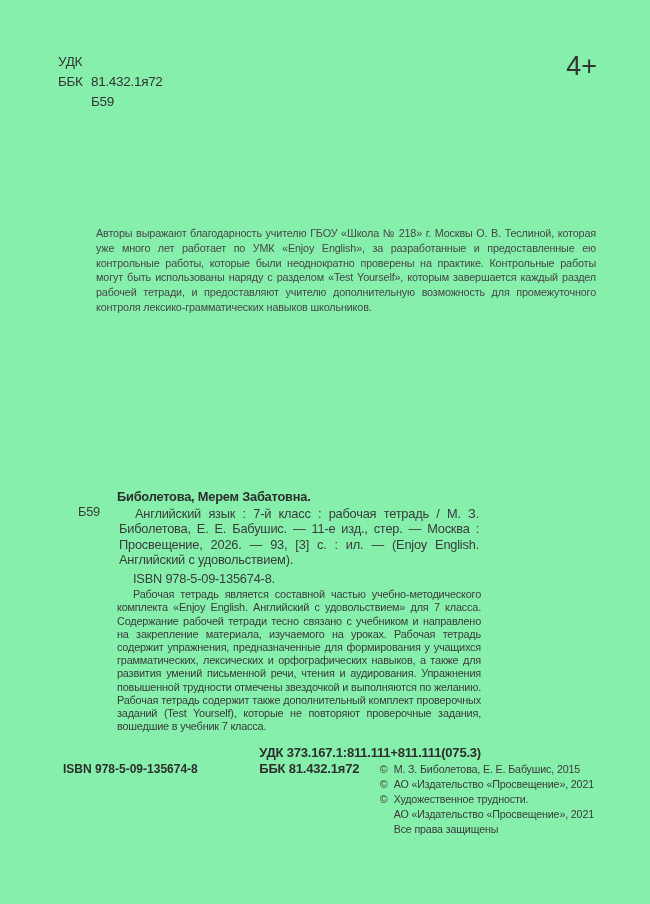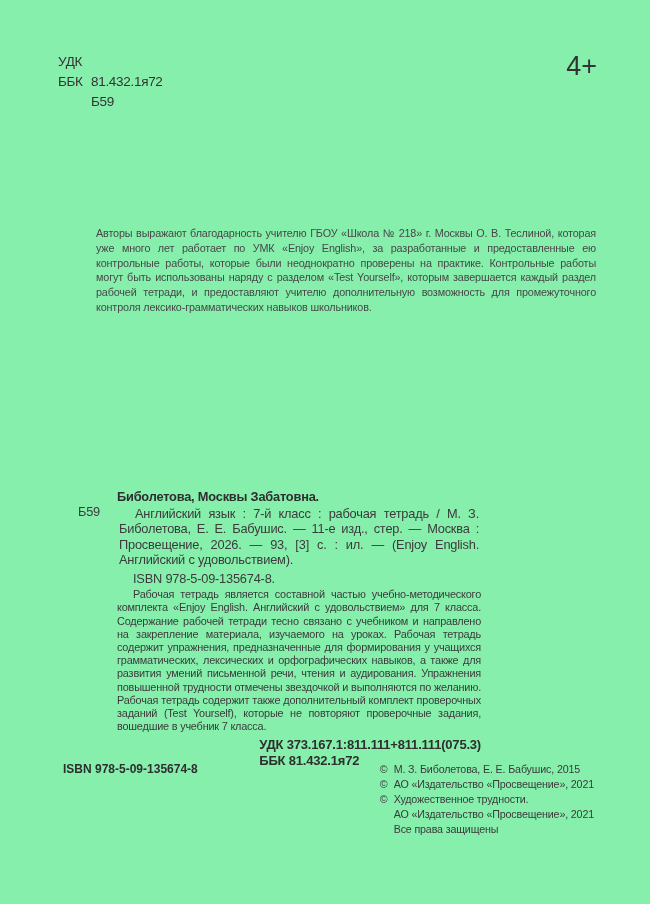--- a/index.html
+++ b/index.html
@@ -75,21 +75,21 @@
     margin: 2px;
     text-indent: 16px;
     text-align: justify;
     hyphens: auto;
   }
   .bib-isbn {
     margin-left: 55px;
     margin-top: 2px;
   }
   .annotation {
-    margin: 2px 0 4px 39px;
+    margin: 2px 0 12px 39px;
     width: 364px;
     font-size: 10.9px;
     line-height: 13.2px;
     text-indent: 16px;
     text-align: justify;
     hyphens: auto;
   }
   .bottom-codes {
     width: fit-content;
     margin-left: auto;
@@ -144,21 +144,21 @@
       <span class="code-label"></span>
       <span class="code-value">Б59</span>
     </div>
   </div>
 
   <div class="age-rating">4+</div>
 
   <p class="acknowledgment">Авторы выражают благодарность учителю ГБОУ «Школа № 218» г. Москвы О. В. Теслиной, которая уже много лет работает по УМК «Enjoy English», за разработанные и предоставленные ею контрольные работы, которые были неоднократно проверены на практике. Контрольные работы могут быть использованы наряду с разделом «Test Yourself», которым завершается каждый раздел рабочей тетради, и предоставляют учителю дополнительную возможность для промежуточного контроля лексико-грамматических навыков школьников.</p>
 
   <div class="main-block">
-    <div class="bib-heading">Биболетова, Москвы Забатовна.</div>
+    <div class="bib-heading">Биболетова, Мерем Забатовна.</div>
     <div class="bib-row">
       <span class="bib-sign">Б59</span>
       <p class="bib-entry">Английский язык : 7-й класс : рабочая тетрадь / М. З. Биболетова, Е. Е. Бабушис. — 11-е изд., стер. — Москва : Просвещение, 2026. — 93, [3] с. : ил. — (Enjoy English. Английский с удовольствием).</p>
     </div>
     <div class="bib-isbn">ISBN 978-5-09-135674-8.</div>
 
     <p class="annotation">Рабочая тетрадь является составной частью учебно-методического комплекта «Enjoy English. Английский с удовольствием» для 7 класса. Содержание рабочей тетради тесно связано с учебником и направлено на закрепление материала, изучаемого на уроках. Рабочая тетрадь содержит упражнения, предназначенные для формирования у учащихся грамматических, лексических и орфографических навыков, а также для развития умений письменной речи, чтения и аудирования. Упражнения повышенной трудности отмечены звездочкой и выполняются по желанию. Рабочая тетрадь содержит также дополнительный комплект проверочных заданий (Test Yourself), которые не повторяют проверочные задания, вошедшие в учебник 7 класса.</p>
 
     <div class="bottom-codes">
       <div>УДК 373.167.1:811.111+811.111(075.3)</div>

